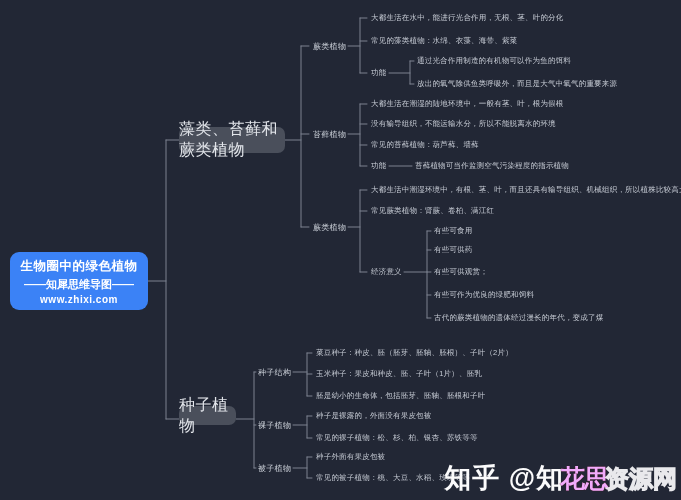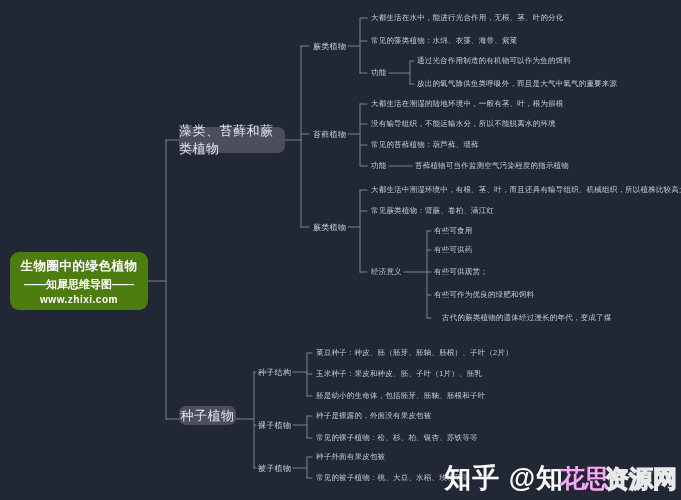--- a/index.html
+++ b/index.html
@@ -9,25 +9,25 @@
     font-family:"Liberation Sans","DejaVu Sans",sans-serif;
     color:#c6cbd4;
   }
   #wires{position:absolute;left:0;top:0;}
   .node{position:absolute;transform:translateY(-50%);white-space:nowrap;}
   .leaf{font-size:7.5px;color:#c6cbd4;letter-spacing:0.2px;}
   .lbl2{font-size:8px;color:#ced3db;letter-spacing:0.3px;}
   .boxnode{
     position:absolute;background:#4a4f5b;color:#e2e5ea;border-radius:7px;
     display:flex;align-items:center;justify-content:center;
-    font-size:13px;letter-spacing:0.5px;
+    font-size:16px;letter-spacing:0.5px;
   }
   .central{
     position:absolute;left:10px;top:252px;width:138px;height:58px;
-    background:#4d7c0f;color:#ffffff;border-radius:9px;
+    background:#3b82f6;color:#ffffff;border-radius:9px;
     display:flex;flex-direction:column;align-items:center;justify-content:center;
     gap:2px;
   }
   .central .t1{font-size:12.5px;font-weight:bold;letter-spacing:0.5px;}
   .central .t2{font-size:11px;font-weight:bold;}
   .central .t3{font-size:10px;font-weight:bold;letter-spacing:0.5px;}
   .watermark{
     position:absolute;right:4px;bottom:8px;display:flex;align-items:center;
     font-weight:bold;line-height:1;
   }
@@ -80,21 +80,21 @@
   <div class="node leaf" style="left:415px;top:166px;">苔藓植物可当作监测空气污染程度的指示植物</div>
 
   <div class="node lbl2" style="left:313px;top:227px;">蕨类植物</div>
   <div class="node leaf" style="left:371px;top:190px;">大都生活中潮湿环境中，有根、茎、叶，而且还具有输导组织、机械组织，所以植株比较高大</div>
   <div class="node leaf" style="left:371px;top:211px;">常见蕨类植物：肾蕨、卷柏、满江红</div>
   <div class="node leaf" style="left:371px;top:272px;">经济意义</div>
   <div class="node leaf" style="left:434px;top:231px;">有些可食用</div>
   <div class="node leaf" style="left:434px;top:250px;">有些可供药</div>
   <div class="node leaf" style="left:434px;top:272px;">有些可供观赏；</div>
   <div class="node leaf" style="left:434px;top:295px;">有些可作为优良的绿肥和饲料</div>
-  <div class="node leaf" style="left:434px;top:318px;margin-left:8px;">古代的蕨类植物的遗体经过漫长的年代，变成了煤</div>
+  <div class="node leaf" style="left:434px;top:318px;">古代的蕨类植物的遗体经过漫长的年代，变成了煤</div>
 
   <div class="boxnode" style="left:179px;top:406px;width:57px;height:19px;">种子植物</div>
 
   <div class="node lbl2" style="left:258px;top:372px;">种子结构</div>
   <div class="node leaf" style="left:316px;top:353px;">菜豆种子：种皮、胚（胚芽、胚轴、胚根）、子叶（2片）</div>
   <div class="node leaf" style="left:316px;top:374px;">玉米种子：果皮和种皮、胚、子叶（1片）、胚乳</div>
   <div class="node leaf" style="left:316px;top:396px;">胚是幼小的生命体，包括胚芽、胚轴、胚根和子叶</div>
 
   <div class="node lbl2" style="left:258px;top:425px;">裸子植物</div>
   <div class="node leaf" style="left:316px;top:416px;">种子是裸露的，外面没有果皮包被</div>

